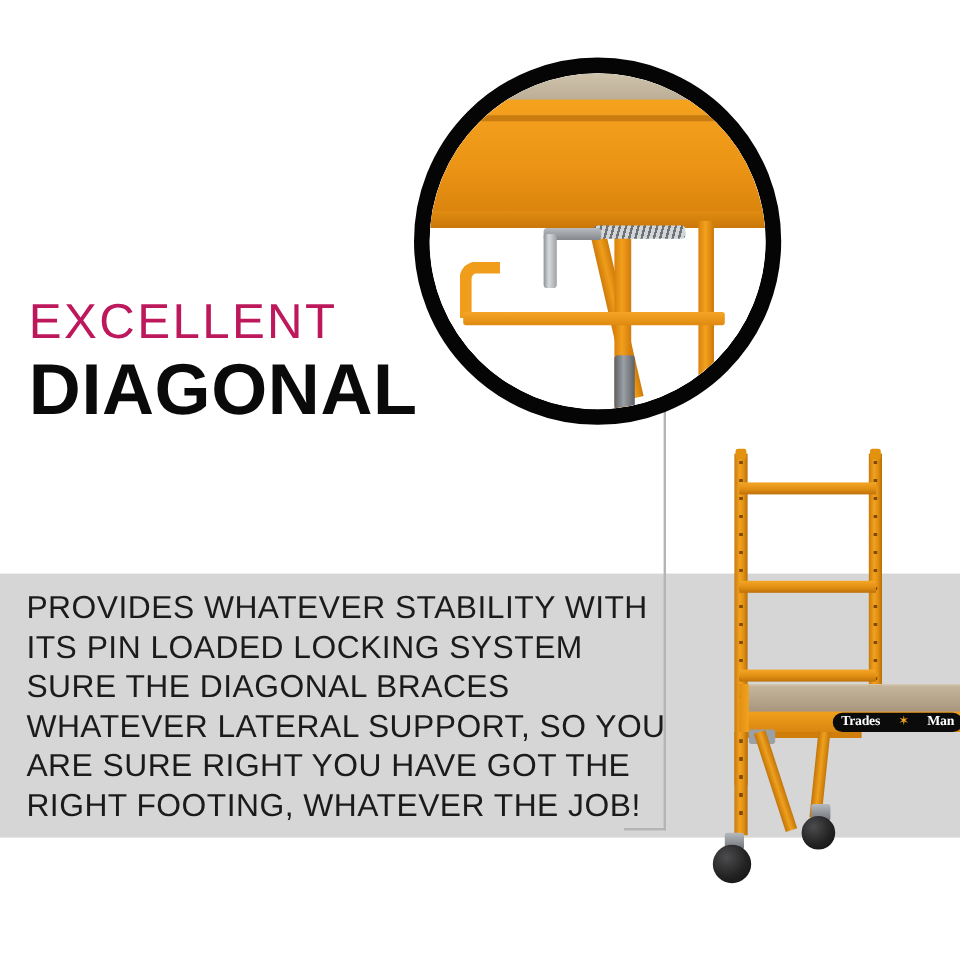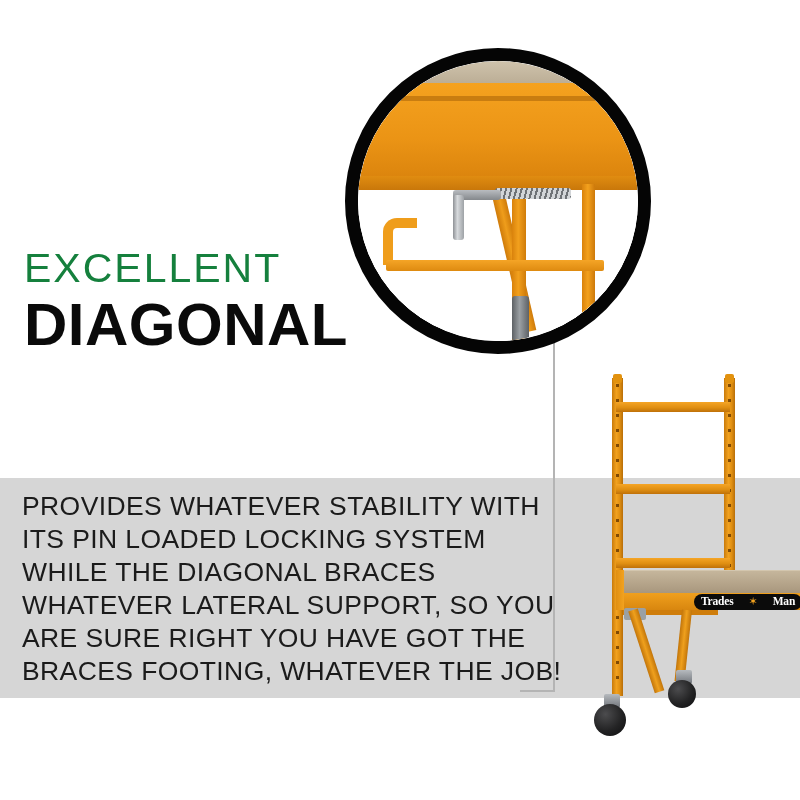--- a/index.html
+++ b/index.html
@@ -36,21 +36,21 @@
     left: 24px;
     top: 248px;
     width: 360px;
     z-index: 6;
   }
   .headline-light {
     display: block;
     font-size: 41px;
     font-weight: 300;
     letter-spacing: 2.0px;
-    color: #15803d;
+    color: #be185d;
     line-height: 1.0;
     white-space: nowrap;
   }
   .headline-bold {
     display: block;
     font-size: 60px;
     font-weight: 900;
     letter-spacing: 0.5px;
     color: #0a0a0a;
     line-height: 1.05;
@@ -387,24 +387,24 @@
   </div>
 
   <div class="headline">
     <span class="headline-light">EXCELLENT</span>
     <span class="headline-bold">DIAGONAL</span>
   </div>
 
   <div class="body-copy">
     <span class="body-line">PROVIDES WHATEVER STABILITY WITH</span>
     <span class="body-line">ITS PIN LOADED LOCKING SYSTEM</span>
-    <span class="body-line">WHILE THE DIAGONAL BRACES</span>
+    <span class="body-line">SURE THE DIAGONAL BRACES</span>
     <span class="body-line">WHATEVER LATERAL SUPPORT, SO YOU</span>
     <span class="body-line">ARE SURE RIGHT YOU HAVE GOT THE</span>
-    <span class="body-line">BRACES FOOTING, WHATEVER THE JOB!</span>
+    <span class="body-line">RIGHT FOOTING, WHATEVER THE JOB!</span>
   </div>
 
   <div class="scaffold">
 
     <div class="sc sc-post" style="left:46px; top:4px; height:276px;">
       <div class="sc-post-holes"></div>
     </div>
 
     <div class="sc sc-post" style="left:158px; top:4px; height:212px;">
       <div class="sc-post-holes"></div>

